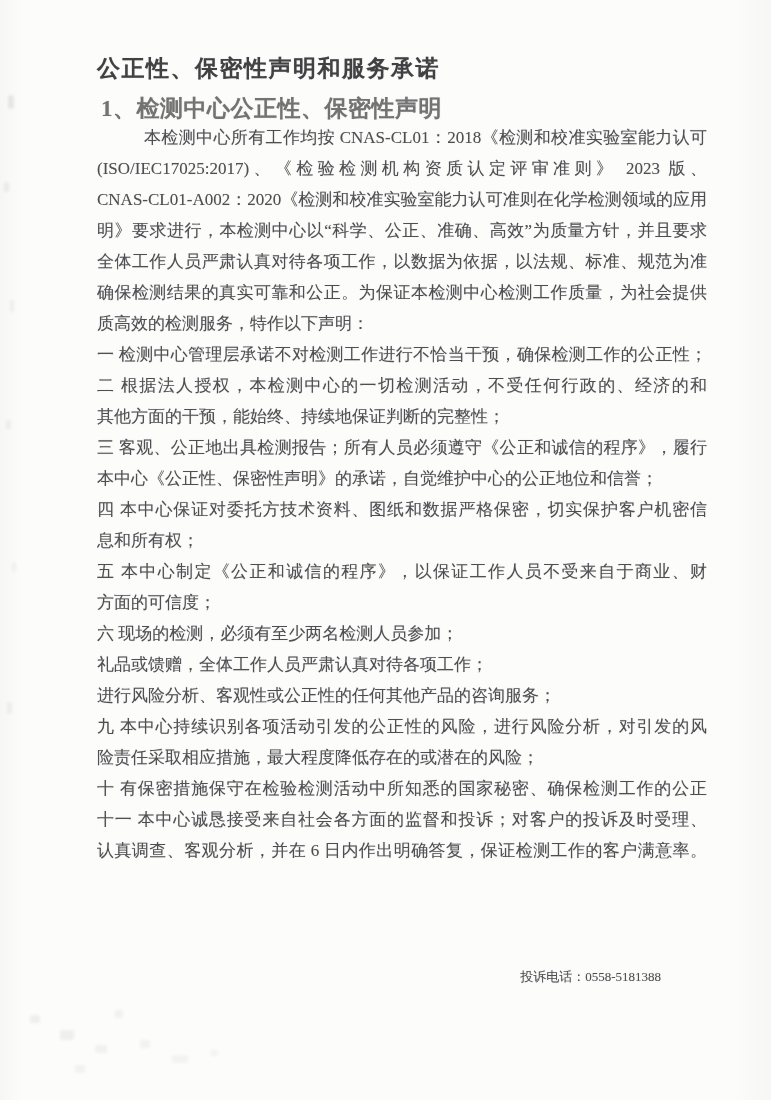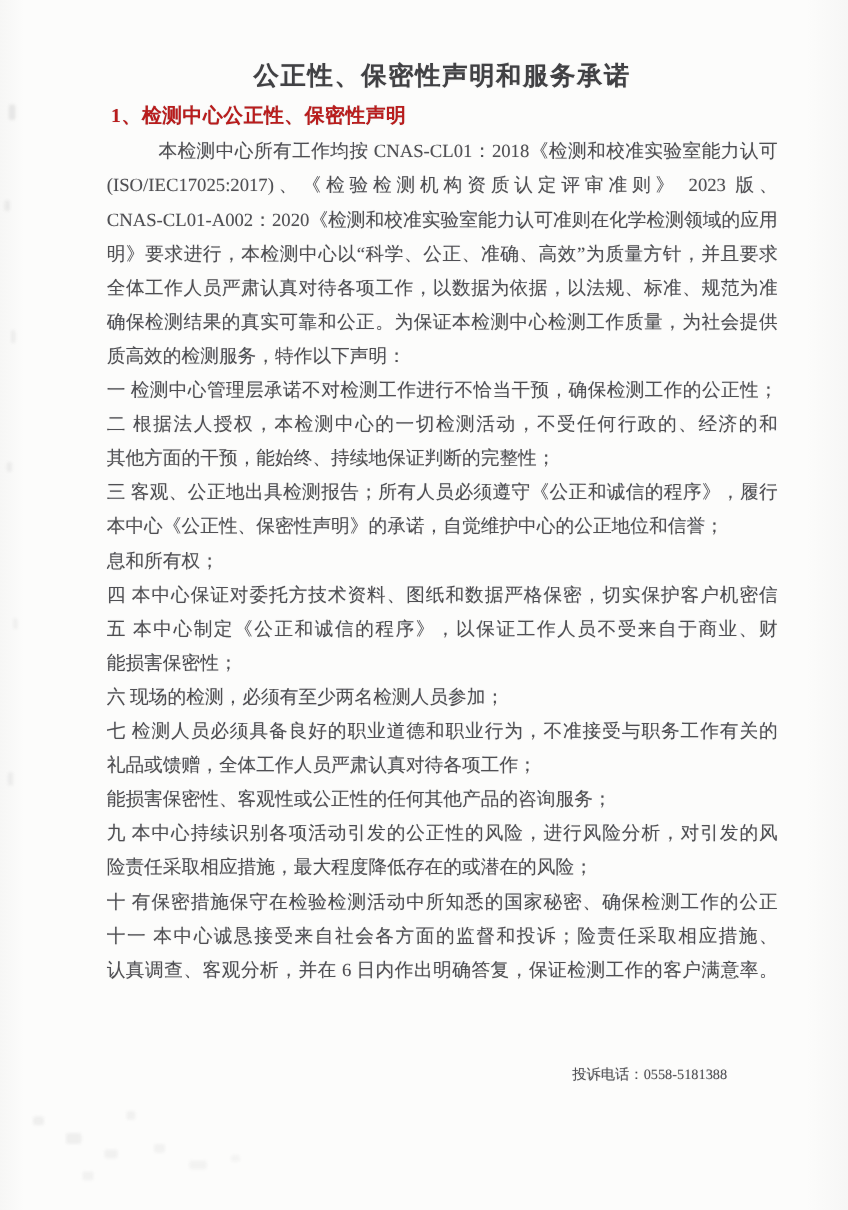--- a/index.html
+++ b/index.html
@@ -33,37 +33,36 @@
     top: 0;
     width: 610px;
     height: 100%;
   }
   .title {
     position: absolute;
     top: 53px;
     left: 0;
     width: 100%;
     margin: 0;
-    text-align: center;
     font-family: Liberation Mono, monospace;
     font-size: 23px;
     font-weight: 700;
     letter-spacing: 1.5px;
     color: #414144;
     text-shadow: 0 0 1px rgba(70,70,72,0.35);
   }
   .heading {
     position: absolute;
     top: 93px;
     left: 4px;
     margin: 0;
-    font-size: 18px;
+    font-size: 23px;
     font-weight: 700;
     letter-spacing: 0.5px;
-    color: #b91c1c;
+    color: #737373;
     text-shadow: 0 0 1px rgba(70,70,72,0.3);
   }
   .body-block {
     position: absolute;
     top: 122px;
     left: 0;
     width: 100%;
     font-size: 17px;
     text-shadow: 0 0 1px rgba(80,80,84,0.3);
   }
@@ -124,31 +123,30 @@
       <div class="line fill">CNAS-CL01-A002：2020《检测和校准实验室能力认可准则在化学检测领域的应用说</div>
       <div class="line fill">明》要求进行，本检测中心以“科学、公正、准确、高效”为质量方针，并且要求</div>
       <div class="line fill">全体工作人员严肃认真对待各项工作，以数据为依据，以法规、标准、规范为准则，</div>
       <div class="line fill">确保检测结果的真实可靠和公正。为保证本检测中心检测工作质量，为社会提供优</div>
       <div class="line">质高效的检测服务，特作以下声明：</div>
       <div class="line fill">一 检测中心管理层承诺不对检测工作进行不恰当干预，确保检测工作的公正性；</div>
       <div class="line fill">二 根据法人授权，本检测中心的一切检测活动，不受任何行政的、经济的和</div>
       <div class="line">其他方面的干预，能始终、持续地保证判断的完整性；</div>
       <div class="line fill">三 客观、公正地出具检测报告；所有人员必须遵守《公正和诚信的程序》，履行</div>
       <div class="line">本中心《公正性、保密性声明》的承诺，自觉维护中心的公正地位和信誉；</div>
+      <div class="line fill">四 本中心保证对委托方技术资料、图纸和数据严格保密，切实保护客户机密信</div>
       <div class="line">息和所有权；</div>
-      <div class="line fill">四 本中心保证对委托方技术资料、图纸和数据严格保密，切实保护客户机密信</div>
       <div class="line fill">五 本中心制定《公正和诚信的程序》，以保证工作人员不受来自于商业、财</div>
-      <div class="line">能损害保密性；</div>
+      <div class="line">方面的可信度；</div>
       <div class="line">六 现场的检测，必须有至少两名检测人员参加；</div>
-      <div class="line fill">七 检测人员必须具备良好的职业道德和职业行为，不准接受与职务工作有关的</div>
       <div class="line">礼品或馈赠，全体工作人员严肃认真对待各项工作；</div>
-      <div class="line">能损害保密性、客观性或公正性的任何其他产品的咨询服务；</div>
+      <div class="line">进行风险分析、客观性或公正性的任何其他产品的咨询服务；</div>
       <div class="line fill">九 本中心持续识别各项活动引发的公正性的风险，进行风险分析，对引发的风</div>
       <div class="line">险责任采取相应措施，最大程度降低存在的或潜在的风险；</div>
       <div class="line fill">十 有保密措施保守在检验检测活动中所知悉的国家秘密、确保检测工作的公正性；</div>
-      <div class="line fill">十一 本中心诚恳接受来自社会各方面的监督和投诉；险责任采取相应措施、</div>
+      <div class="line fill">十一 本中心诚恳接受来自社会各方面的监督和投诉；对客户的投诉及时受理、</div>
       <div class="line fill">认真调查、客观分析，并在 6 日内作出明确答复，保证检测工作的客户满意率。</div>
     </div>
 
     <div class="phone-line">投诉电话：0558-5181388</div>
 
   </div>
 </div>
 
 </body></html>

